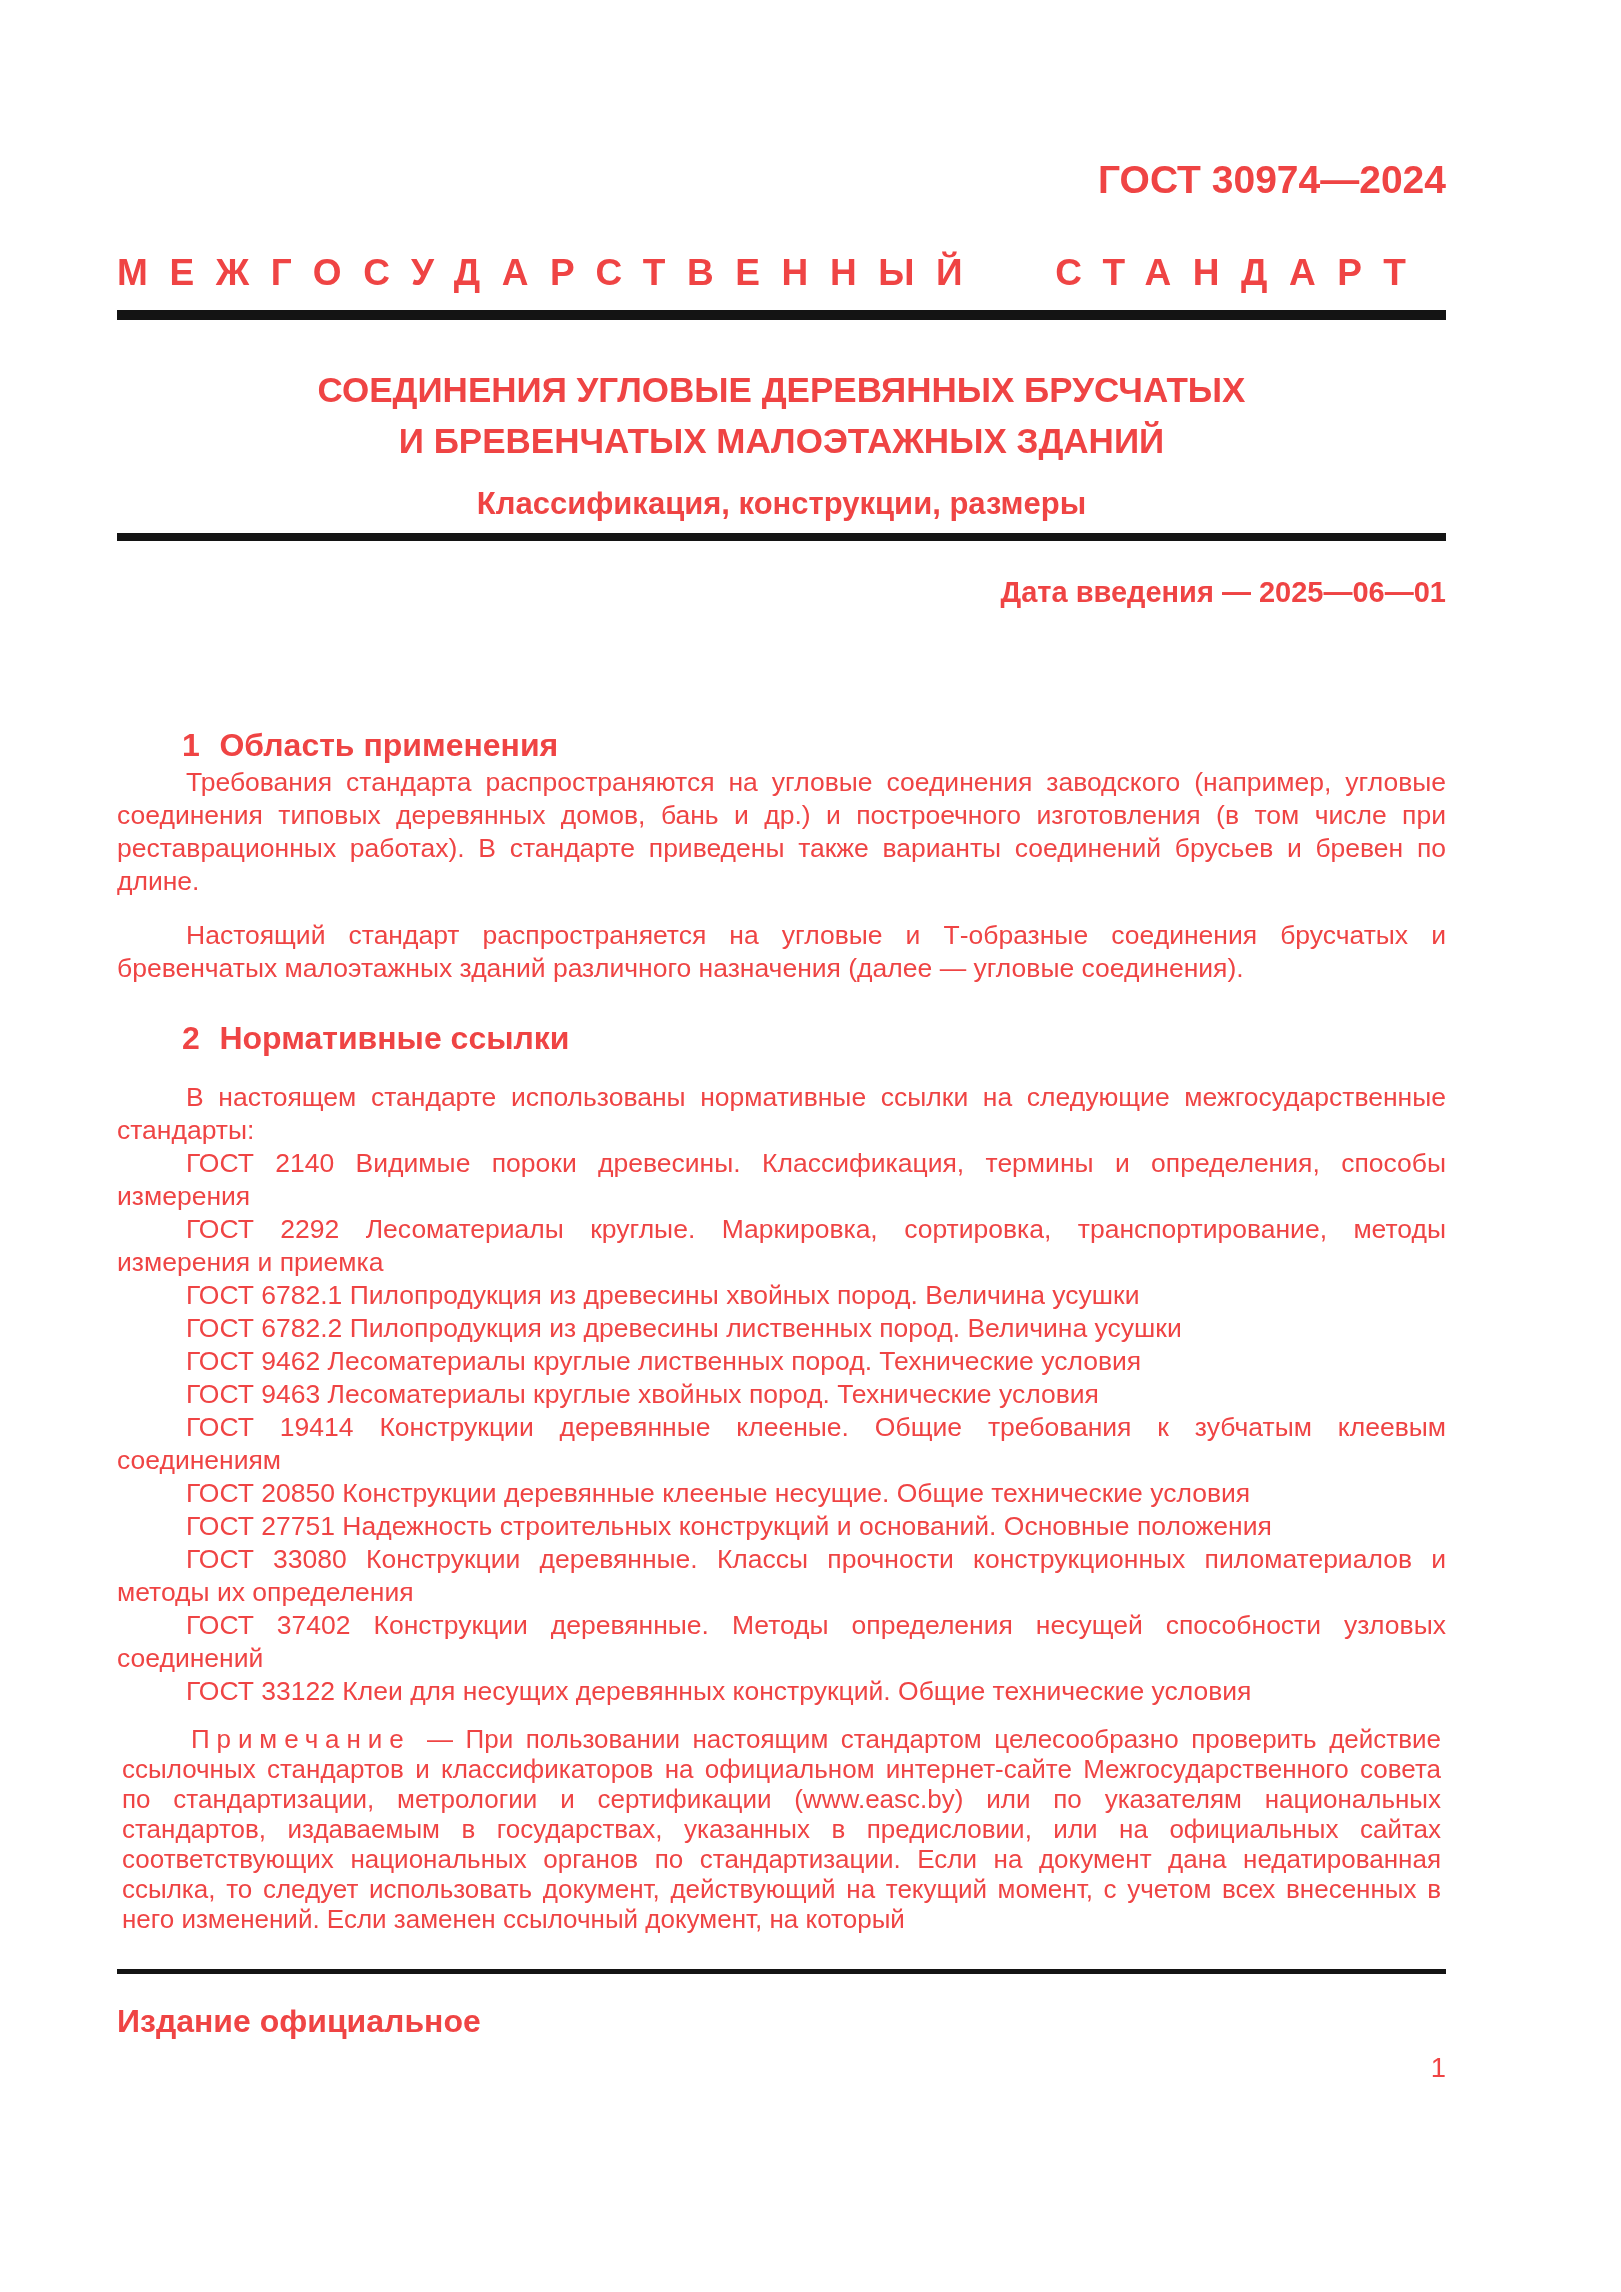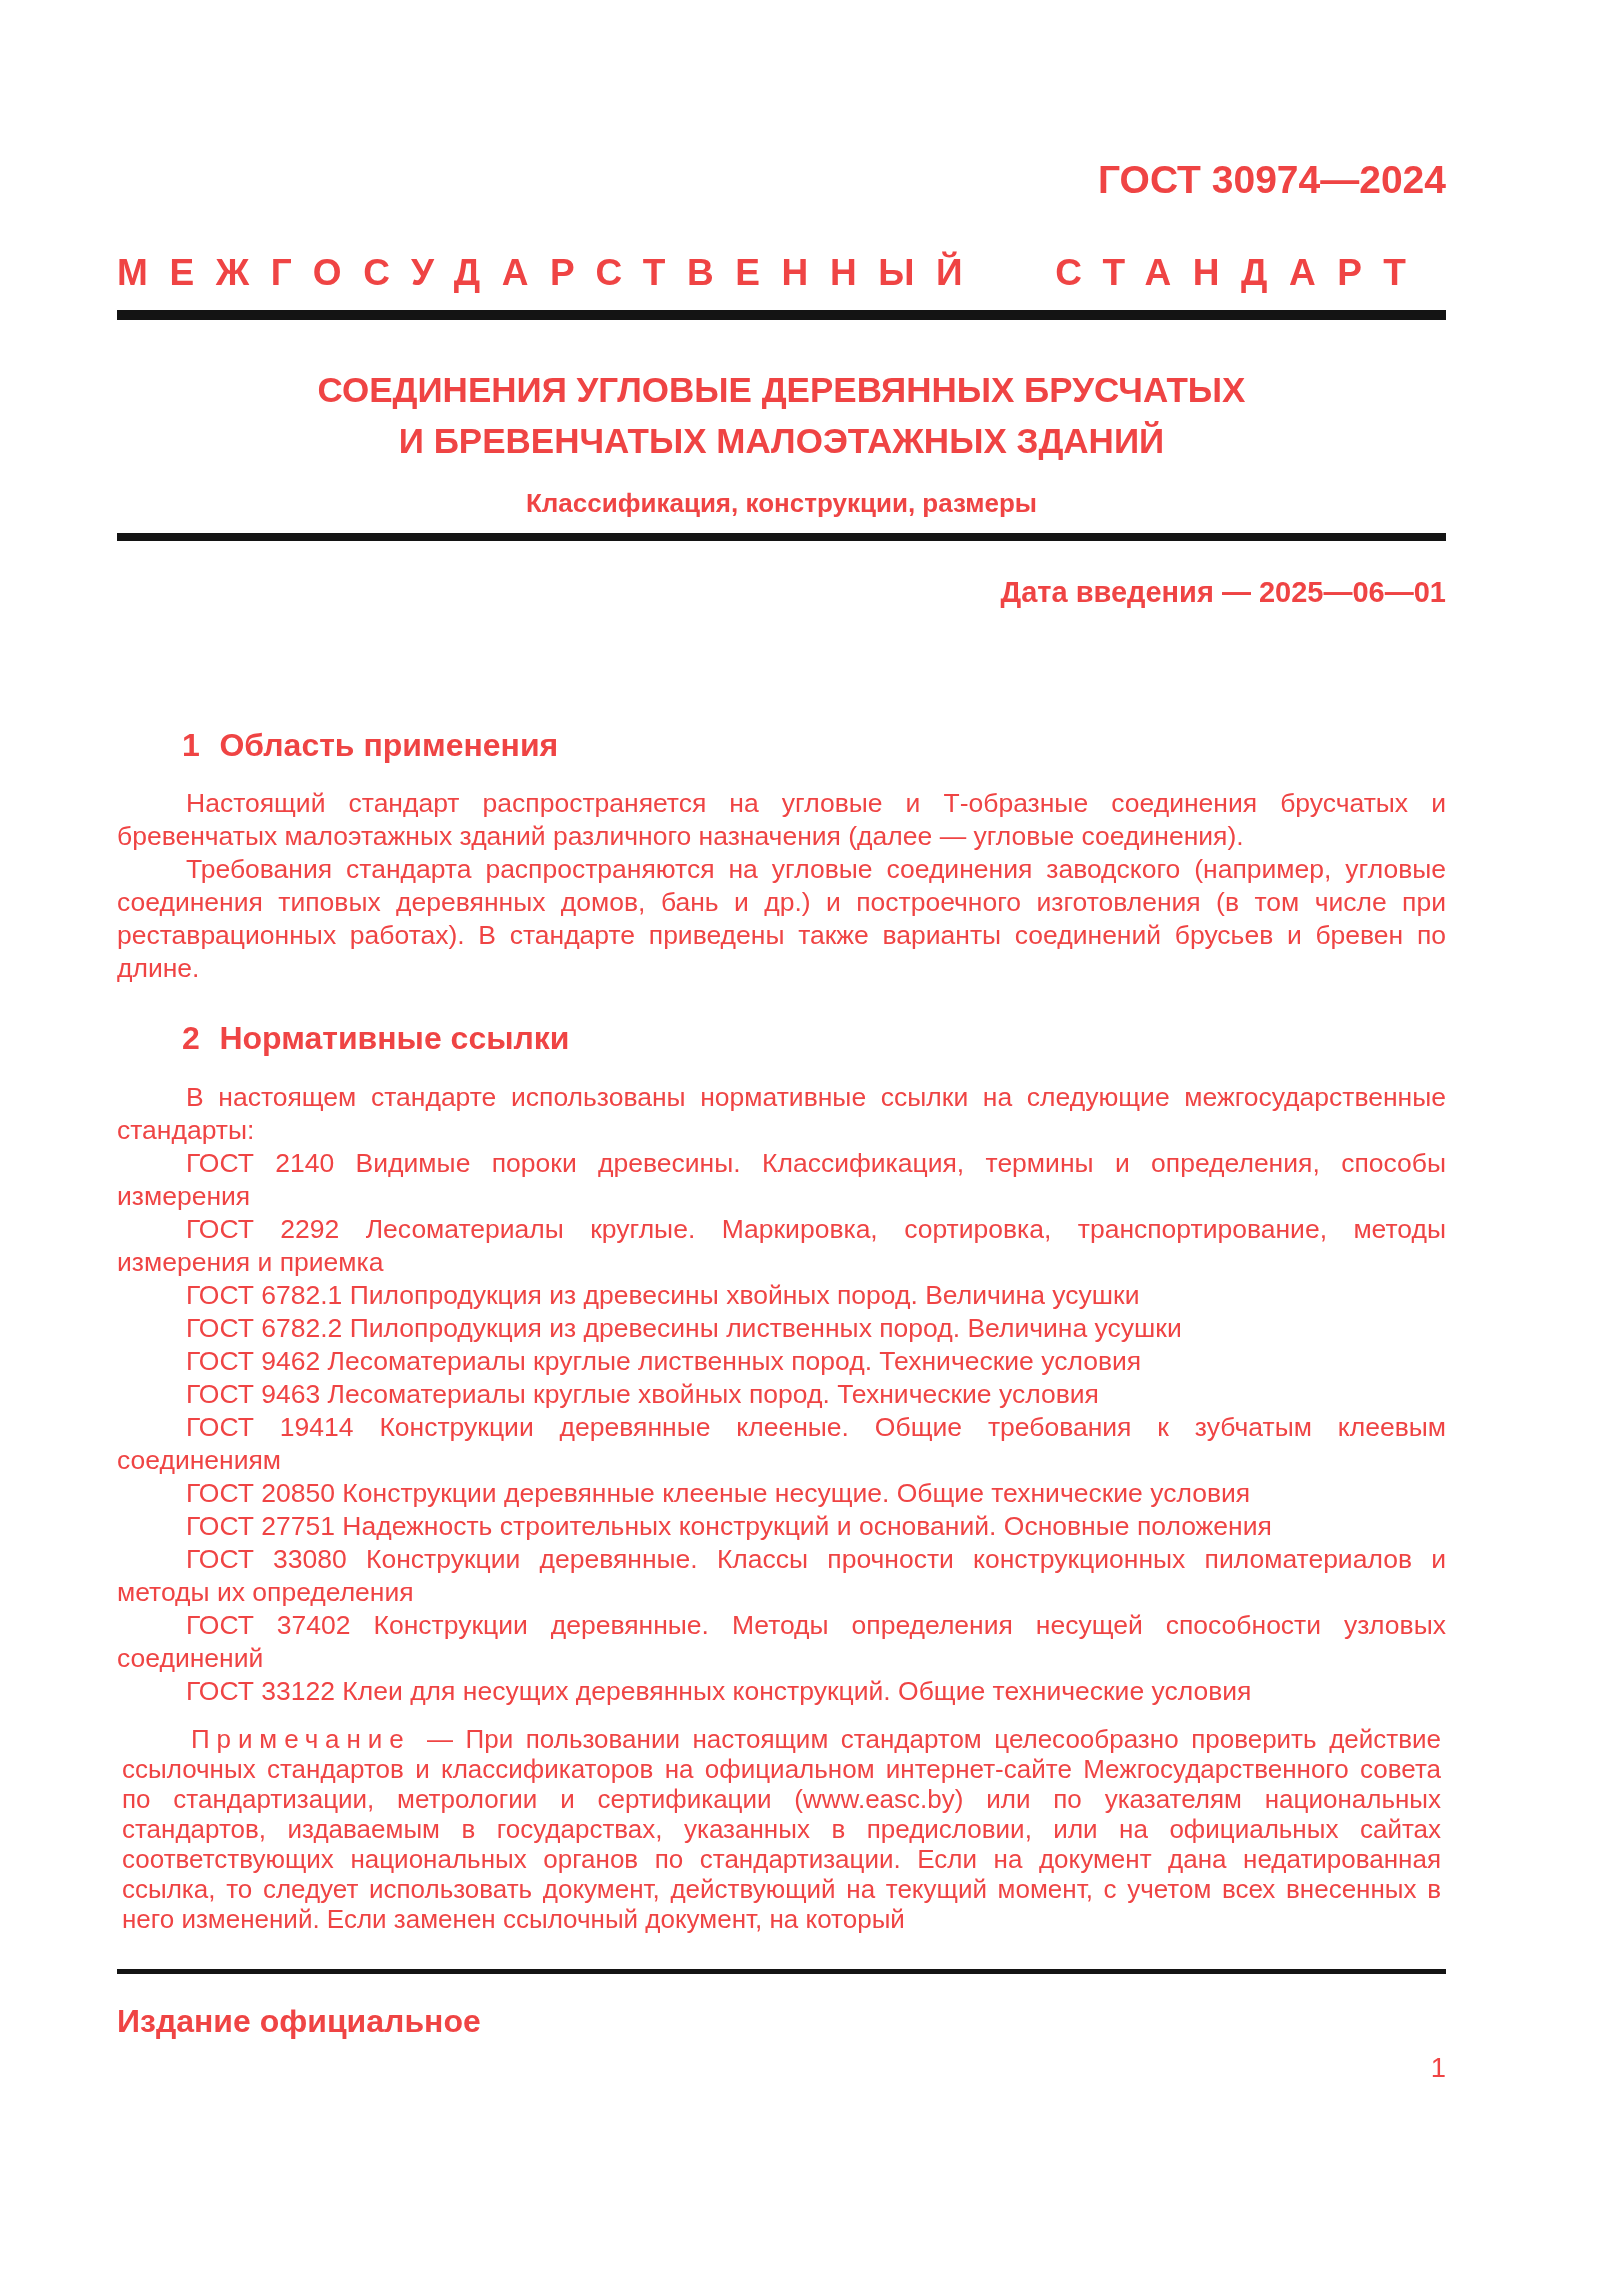--- a/index.html
+++ b/index.html
@@ -48,21 +48,21 @@
   .title-main {
     margin-top: 44px;
     text-align: center;
     font-size: 35px;
     font-weight: bold;
     line-height: 51px;
   }
   .subtitle {
     margin-top: 17.6px;
     text-align: center;
-    font-size: 26px;
+    font-size: 31px;
     font-weight: bold;
     line-height: 39px;
   }
   .title-en {
     margin-top: 9.8px;
     text-align: center;
     font-size: 28px;
     line-height: 35px;
   }
   .date-intro {
@@ -135,22 +135,22 @@
 
 
   <div class="rule rule-mid"></div>
 
   <div class="date-intro">Дата введения — 2025—06—01</div>
 
   <h2 class="sec-heading first">
     <span class="sec-num">1</span><span>Область применения</span>
   </h2>
 
+  <p class="body-p">Требования стандарта распространяются на угловые соединения заводского (например, угловые соединения типовых деревянных домов, бань и др.) и построечного изготовления (в том числе при реставрационных работах). В стандарте приведены также варианты соединений брусьев и бревен по длине.</p>
   <p class="body-p spaced">Настоящий стандарт распространяется на угловые и Т-образные соединения брусчатых и бревенчатых малоэтажных зданий различного назначения (далее — угловые соединения).</p>
-  <p class="body-p">Требования стандарта распространяются на угловые соединения заводского (например, угловые соединения типовых деревянных домов, бань и др.) и построечного изготовления (в том числе при реставрационных работах). В стандарте приведены также варианты соединений брусьев и бревен по длине.</p>
 
   <h2 class="sec-heading">
     <span class="sec-num">2</span><span>Нормативные ссылки</span>
   </h2>
 
   <p class="body-p spaced">В настоящем стандарте использованы нормативные ссылки на следующие межгосударственные стандарты:</p>
 
   <p class="body-p">ГОСТ 2140 Видимые пороки древесины. Классификация, термины и определения, способы измерения</p>
   <p class="body-p">ГОСТ 2292 Лесоматериалы круглые. Маркировка, сортировка, транспортирование, методы измерения и приемка</p>
   <p class="body-p">ГОСТ 6782.1 Пилопродукция из древесины хвойных пород. Величина усушки</p>

